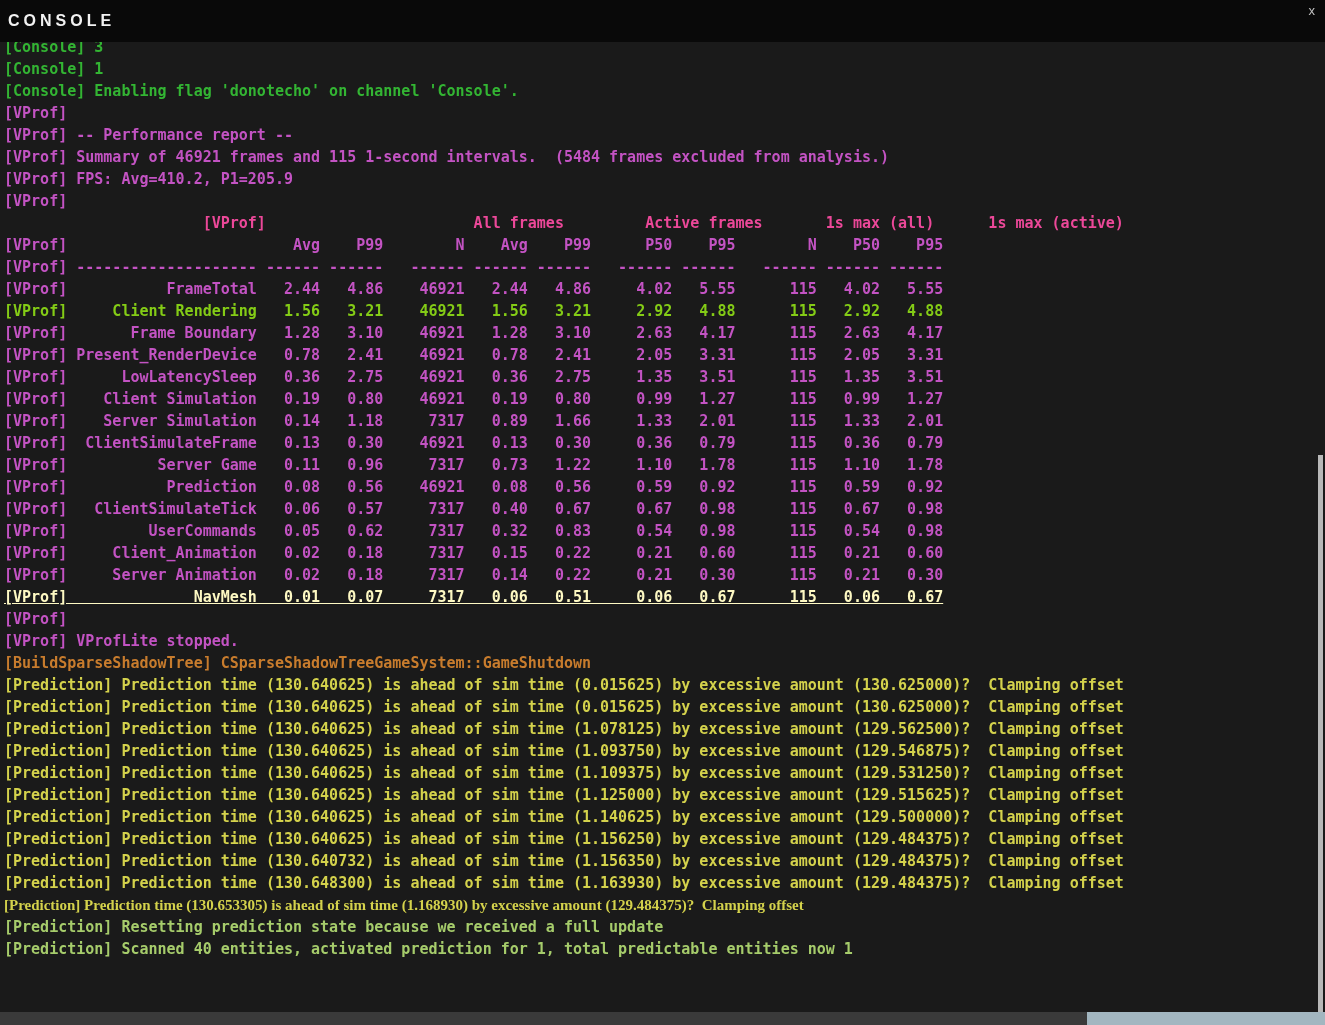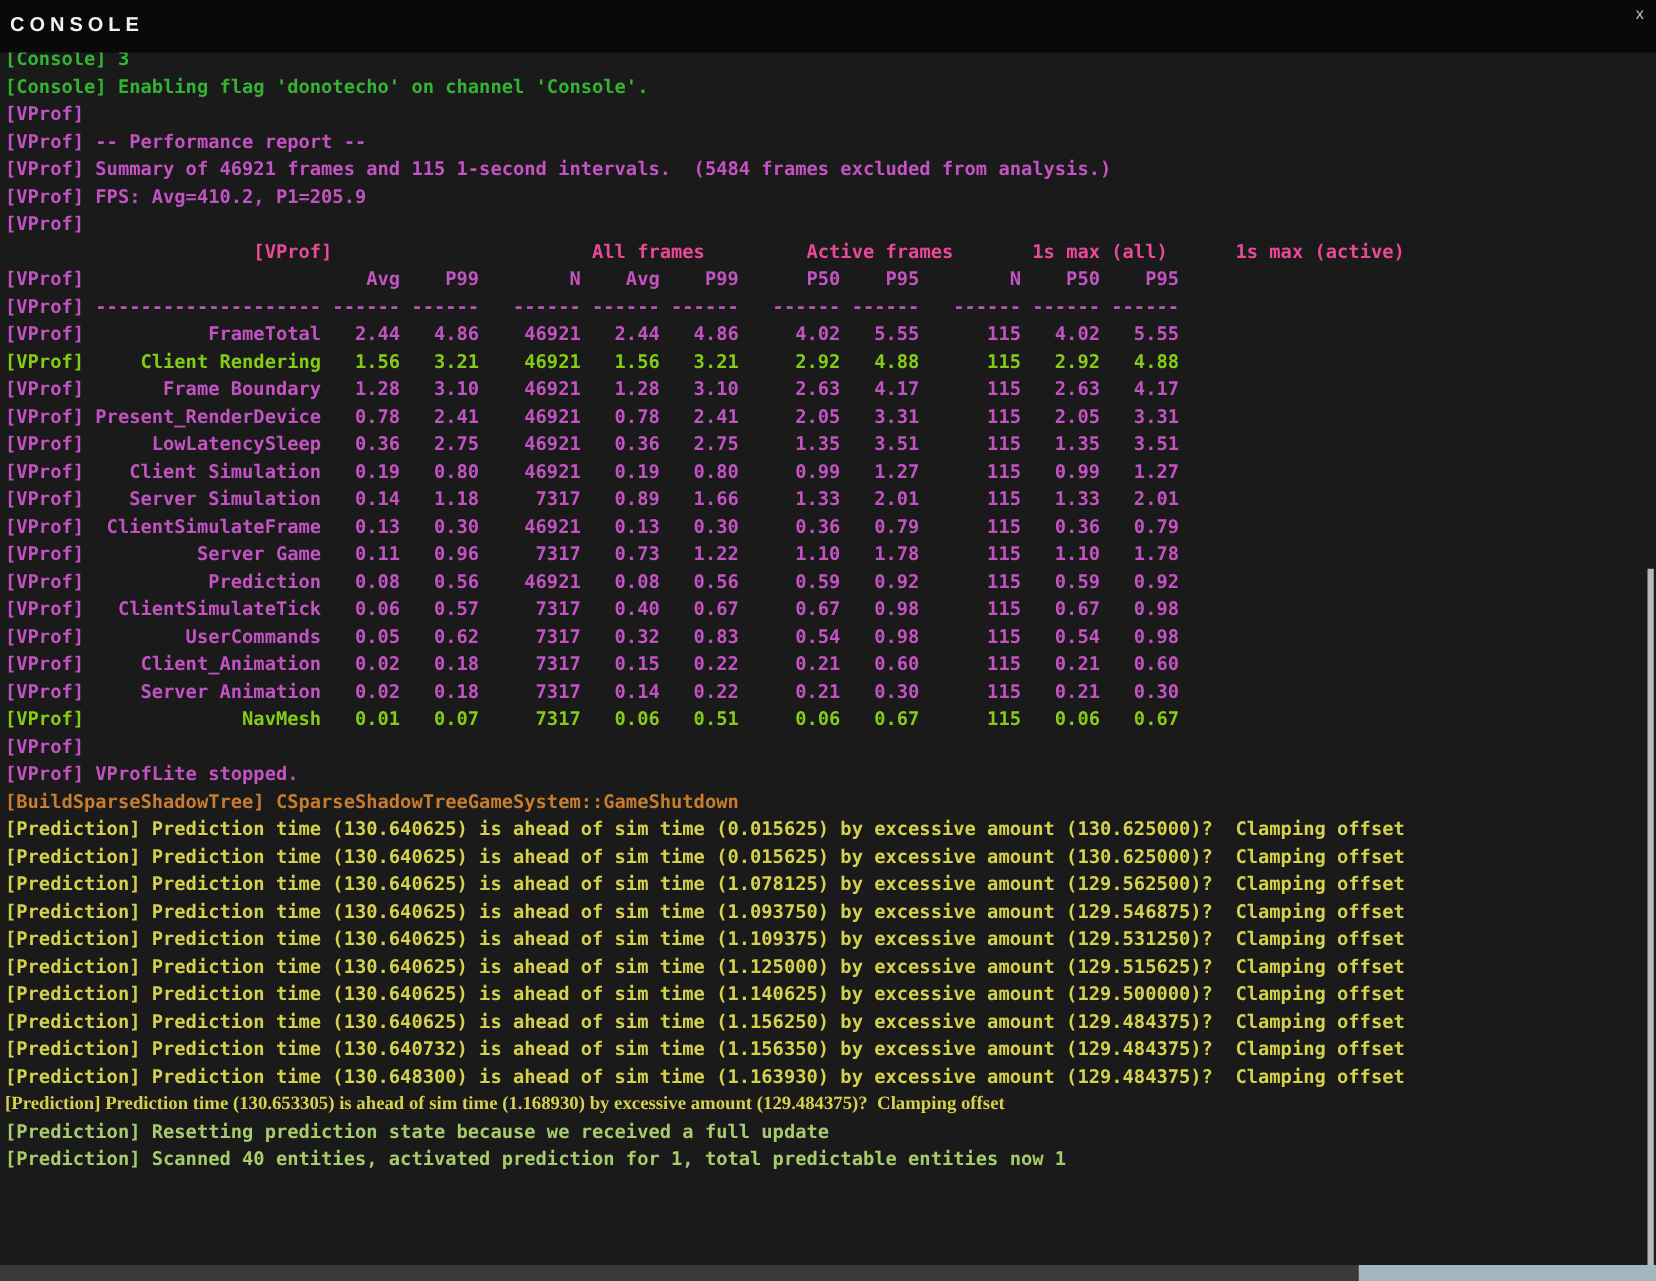--- a/index.html
+++ b/index.html
@@ -76,20 +76,21 @@
     width: 238px;
     background: #a2b6c0;
   }
 </style>
 </head>
 <body>
 
 <div class="log">
     <div class="line" style="color: rgb(51, 181, 51);">[Console] Disconnecting in order to print performance results int</div>
     <div class="line" style="color: rgb(51, 181, 51);">[Console] 3</div>
+    <div class="line" style="color: rgb(51, 181, 51);">[Console] 1</div>
     <div class="line" style="color: rgb(51, 181, 51);">[Console] Enabling flag 'donotecho' on channel 'Console'.</div>
     <div class="line" style="color: rgb(195, 83, 195);">[VProf]</div>
     <div class="line" style="color: rgb(195, 83, 195);">[VProf] -- Performance report --</div>
     <div class="line" style="color: rgb(195, 83, 195);">[VProf] Summary of 46921 frames and 115 1-second intervals.  (5484 frames excluded from analysis.)</div>
     <div class="line" style="color: rgb(195, 83, 195);">[VProf] FPS: Avg=410.2, P1=205.9</div>
     <div class="line" style="color: rgb(195, 83, 195);">[VProf]</div>
     <div class="line" style="color: #ec4899; text-align: right;">[VProf]                       All frames         Active frames       1s max (all)      1s max (active)</div>
     <div class="line" style="color: rgb(195, 83, 195);">[VProf]                         Avg    P99        N    Avg    P99      P50    P95        N    P50    P95</div>
     <div class="line" style="color: rgb(195, 83, 195);">[VProf] -------------------- ------ ------   ------ ------ ------   ------ ------   ------ ------ ------</div>
     <div class="line" style="color: rgb(195, 83, 195);">[VProf]           FrameTotal   2.44   4.86    46921   2.44   4.86     4.02   5.55      115   4.02   5.55</div>
@@ -99,21 +100,21 @@
     <div class="line" style="color: rgb(195, 83, 195);">[VProf]      LowLatencySleep   0.36   2.75    46921   0.36   2.75     1.35   3.51      115   1.35   3.51</div>
     <div class="line" style="color: rgb(195, 83, 195);">[VProf]    Client Simulation   0.19   0.80    46921   0.19   0.80     0.99   1.27      115   0.99   1.27</div>
     <div class="line" style="color: rgb(195, 83, 195);">[VProf]    Server Simulation   0.14   1.18     7317   0.89   1.66     1.33   2.01      115   1.33   2.01</div>
     <div class="line" style="color: rgb(195, 83, 195);">[VProf]  ClientSimulateFrame   0.13   0.30    46921   0.13   0.30     0.36   0.79      115   0.36   0.79</div>
     <div class="line" style="color: rgb(195, 83, 195);">[VProf]          Server Game   0.11   0.96     7317   0.73   1.22     1.10   1.78      115   1.10   1.78</div>
     <div class="line" style="color: rgb(195, 83, 195);">[VProf]           Prediction   0.08   0.56    46921   0.08   0.56     0.59   0.92      115   0.59   0.92</div>
     <div class="line" style="color: rgb(195, 83, 195);">[VProf]   ClientSimulateTick   0.06   0.57     7317   0.40   0.67     0.67   0.98      115   0.67   0.98</div>
     <div class="line" style="color: rgb(195, 83, 195);">[VProf]         UserCommands   0.05   0.62     7317   0.32   0.83     0.54   0.98      115   0.54   0.98</div>
     <div class="line" style="color: rgb(195, 83, 195);">[VProf]     Client_Animation   0.02   0.18     7317   0.15   0.22     0.21   0.60      115   0.21   0.60</div>
     <div class="line" style="color: rgb(195, 83, 195);">[VProf]     Server Animation   0.02   0.18     7317   0.14   0.22     0.21   0.30      115   0.21   0.30</div>
-    <div class="line" style="color: #84cc16;">[VProf]              NavMesh   0.01   0.07     7317   0.06   0.51     0.06   0.67      115   0.06   0.67</div>
+    <div class="line" style="color: #fef9c3; text-decoration: underline;">[VProf]              NavMesh   0.01   0.07     7317   0.06   0.51     0.06   0.67      115   0.06   0.67</div>
     <div class="line" style="color: rgb(195, 83, 195);">[VProf]</div>
     <div class="line" style="color: rgb(195, 83, 195);">[VProf] VProfLite stopped.</div>
     <div class="line" style="color: rgb(200, 124, 45);">[BuildSparseShadowTree] CSparseShadowTreeGameSystem::GameShutdown</div>
     <div class="line" style="color: rgb(212, 210, 76);">[Prediction] Prediction time (130.640625) is ahead of sim time (0.015625) by excessive amount (130.625000)?  Clamping offset</div>
     <div class="line" style="color: rgb(212, 210, 76);">[Prediction] Prediction time (130.640625) is ahead of sim time (0.015625) by excessive amount (130.625000)?  Clamping offset</div>
     <div class="line" style="color: rgb(212, 210, 76);">[Prediction] Prediction time (130.640625) is ahead of sim time (1.078125) by excessive amount (129.562500)?  Clamping offset</div>
     <div class="line" style="color: rgb(212, 210, 76);">[Prediction] Prediction time (130.640625) is ahead of sim time (1.093750) by excessive amount (129.546875)?  Clamping offset</div>
     <div class="line" style="color: rgb(212, 210, 76);">[Prediction] Prediction time (130.640625) is ahead of sim time (1.109375) by excessive amount (129.531250)?  Clamping offset</div>
     <div class="line" style="color: rgb(212, 210, 76);">[Prediction] Prediction time (130.640625) is ahead of sim time (1.125000) by excessive amount (129.515625)?  Clamping offset</div>
     <div class="line" style="color: rgb(212, 210, 76);">[Prediction] Prediction time (130.640625) is ahead of sim time (1.140625) by excessive amount (129.500000)?  Clamping offset</div>

